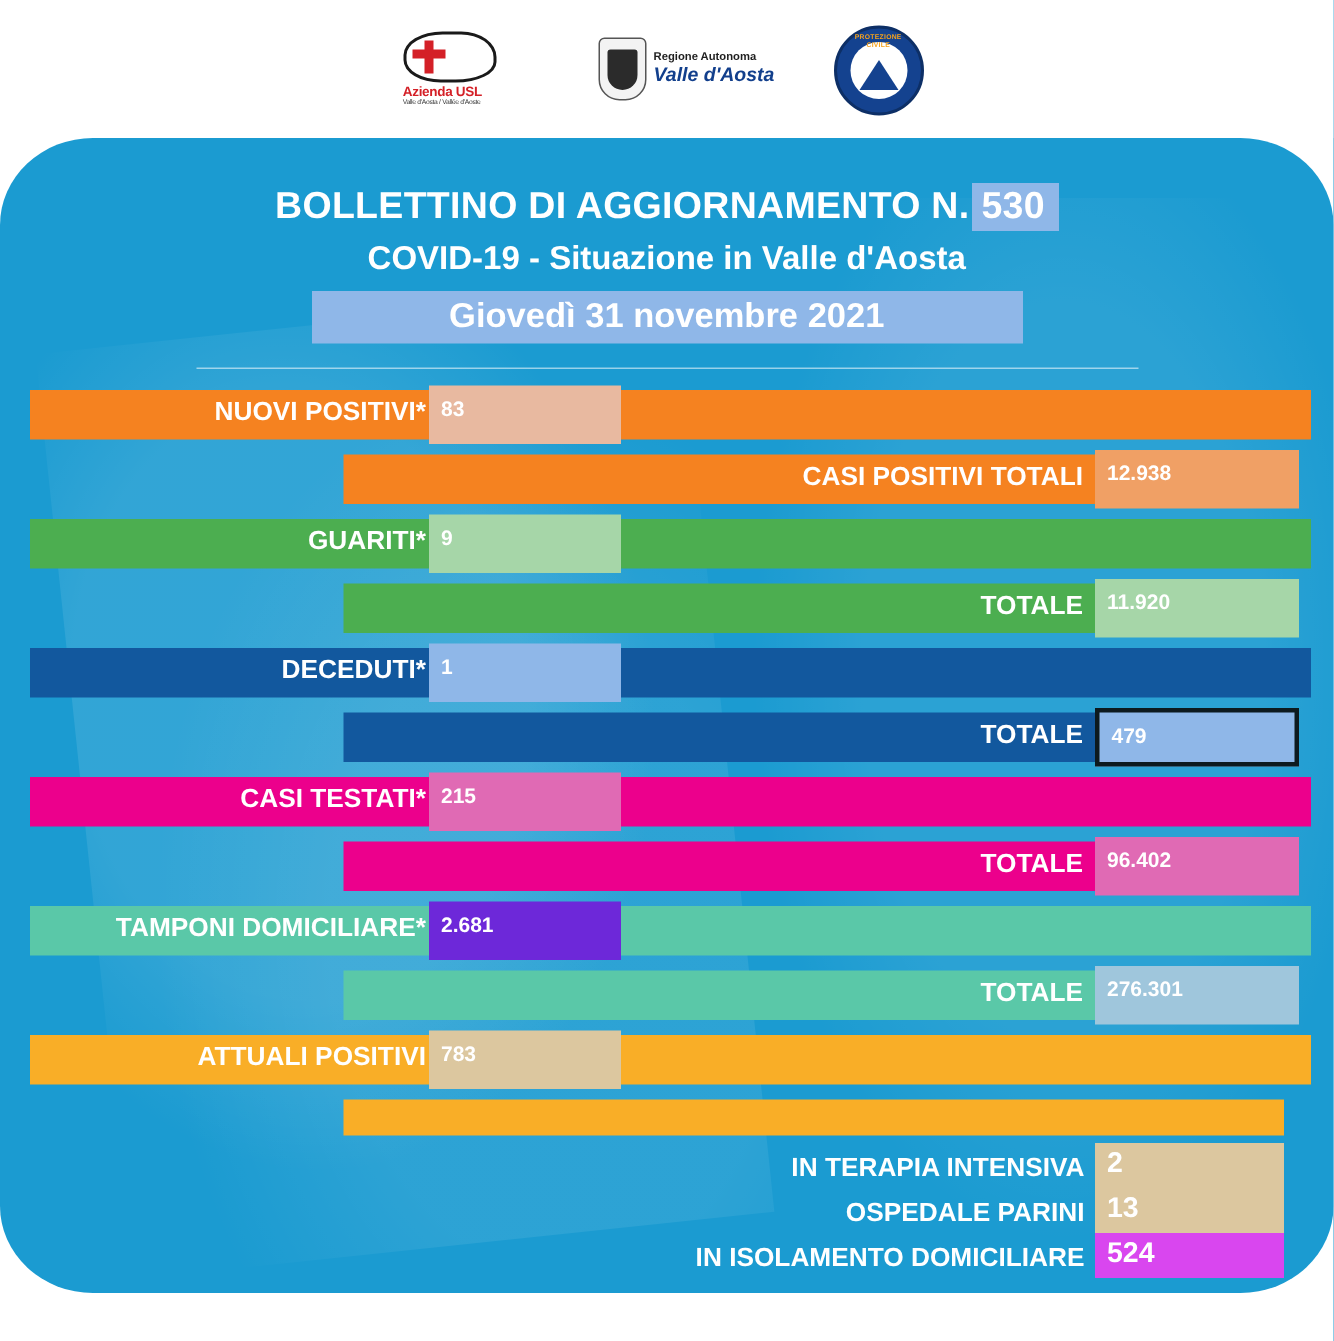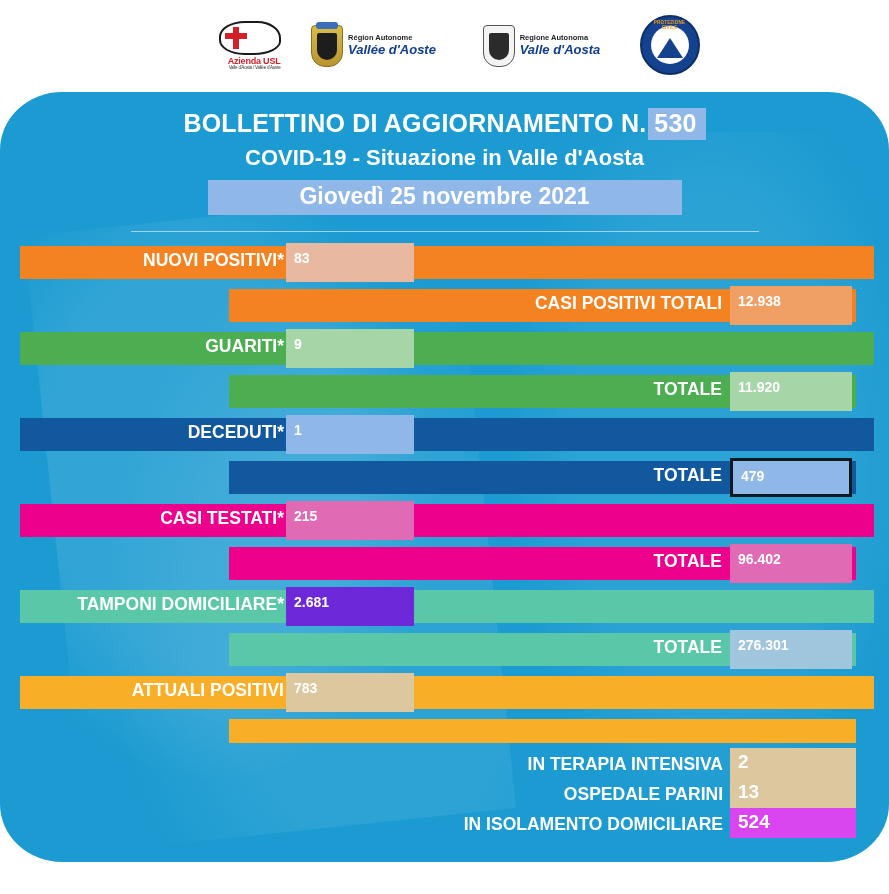--- a/index.html
+++ b/index.html
@@ -23,21 +23,21 @@
     height: 92px;
     display: flex;
     align-items: center;
     justify-content: center;
     gap: 18px;
     background: #ffffff;
     z-index: 5;
   }
   .logo {
     display: flex;
-    align-items: flex-end;
+    align-items: flex-start;
     justify-content: center;
     height: 58px;
   }
   .logo-usl {
     width: 96px;
     flex-direction: column;
     line-height: 1;
   }
   .usl-mark {
     width: 62px; height: 34px;
@@ -190,21 +190,21 @@
   .panel-content {
     position: relative;
     z-index: 2;
     width: 100%;
     height: 100%;
   }
 
   
   .title-wrap {
     text-align: center;
-    padding-top: 16px;
+    padding-top: 30px;
     color: #ffffff;
   }
   .title-line1 {
     font-size: 25px;
     font-weight: bold;
     letter-spacing: .2px;
     white-space: nowrap;
   }
   .bull-num {
     background: #8fb7e8;
@@ -284,21 +284,21 @@
     font-size: 14px;
     font-weight: bold;
     padding: 7px 0 0 8px;
   }
   .vb-left {
     left: 286px;
     width: 128px;
   }
   .vb-right {
     left: 730px;
-    width: 122px;
+    width: 136px;
   }
   .sub-row {
     position: relative;
     height: 30px;
     padding-left: 32px;
   }
   .sub-label {
     position: absolute;
     right: 166px;
     top: 5px;
@@ -328,30 +328,20 @@
   <div class="logo logo-usl">
     <div class="usl-mark">
       <div class="usl-shape"></div>
       <div class="usl-cross-v"></div>
       <div class="usl-cross-h"></div>
     </div>
     <div class="usl-text">Azienda USL</div>
     <div class="usl-sub">Valle d'Aosta / Vallée d'Aoste</div>
   </div>
 
-  <div class="logo logo-region">
-    <div class="crest">
-      <div class="crest-top"></div>
-      <div class="crest-inner"></div>
-    </div>
-    <div class="region-txt">
-      <div class="l1">Région Autonome</div>
-      <div class="l2">Vallée d'Aoste</div>
-    </div>
-  </div>
 
   <div class="logo logo-region">
     <div class="crest black">
       <div class="crest-inner"></div>
     </div>
     <div class="region-txt">
       <div class="l1">Regione Autonoma</div>
       <div class="l2">Valle d'Aosta</div>
     </div>
   </div>
@@ -368,21 +358,21 @@
 </div>
 
 <div class="panel">
 <div class="panel-content">
 
   <div class="title-wrap">
     <div class="title-line1">
       <span>BOLLETTINO DI AGGIORNAMENTO N.</span><span class="bull-num">530</span>
     </div>
     <div class="title-line2">COVID-19 - Situazione in Valle d'Aosta</div>
-    <div class="date-badge">Giovedì 25 novembre 2021</div>
+    <div class="date-badge">Giovedì 31 novembre 2021</div>
     <div class="divider"></div>
   </div>
 
   <div class="rows">
 
     <div class="bar-row">
       <div class="bar bar-left" style="background:#f58220"></div>
       <div class="label label-left">NUOVI POSITIVI*</div>
       <div class="value-box vb-left" style="background:#e8b9a0">83</div>
     </div>

